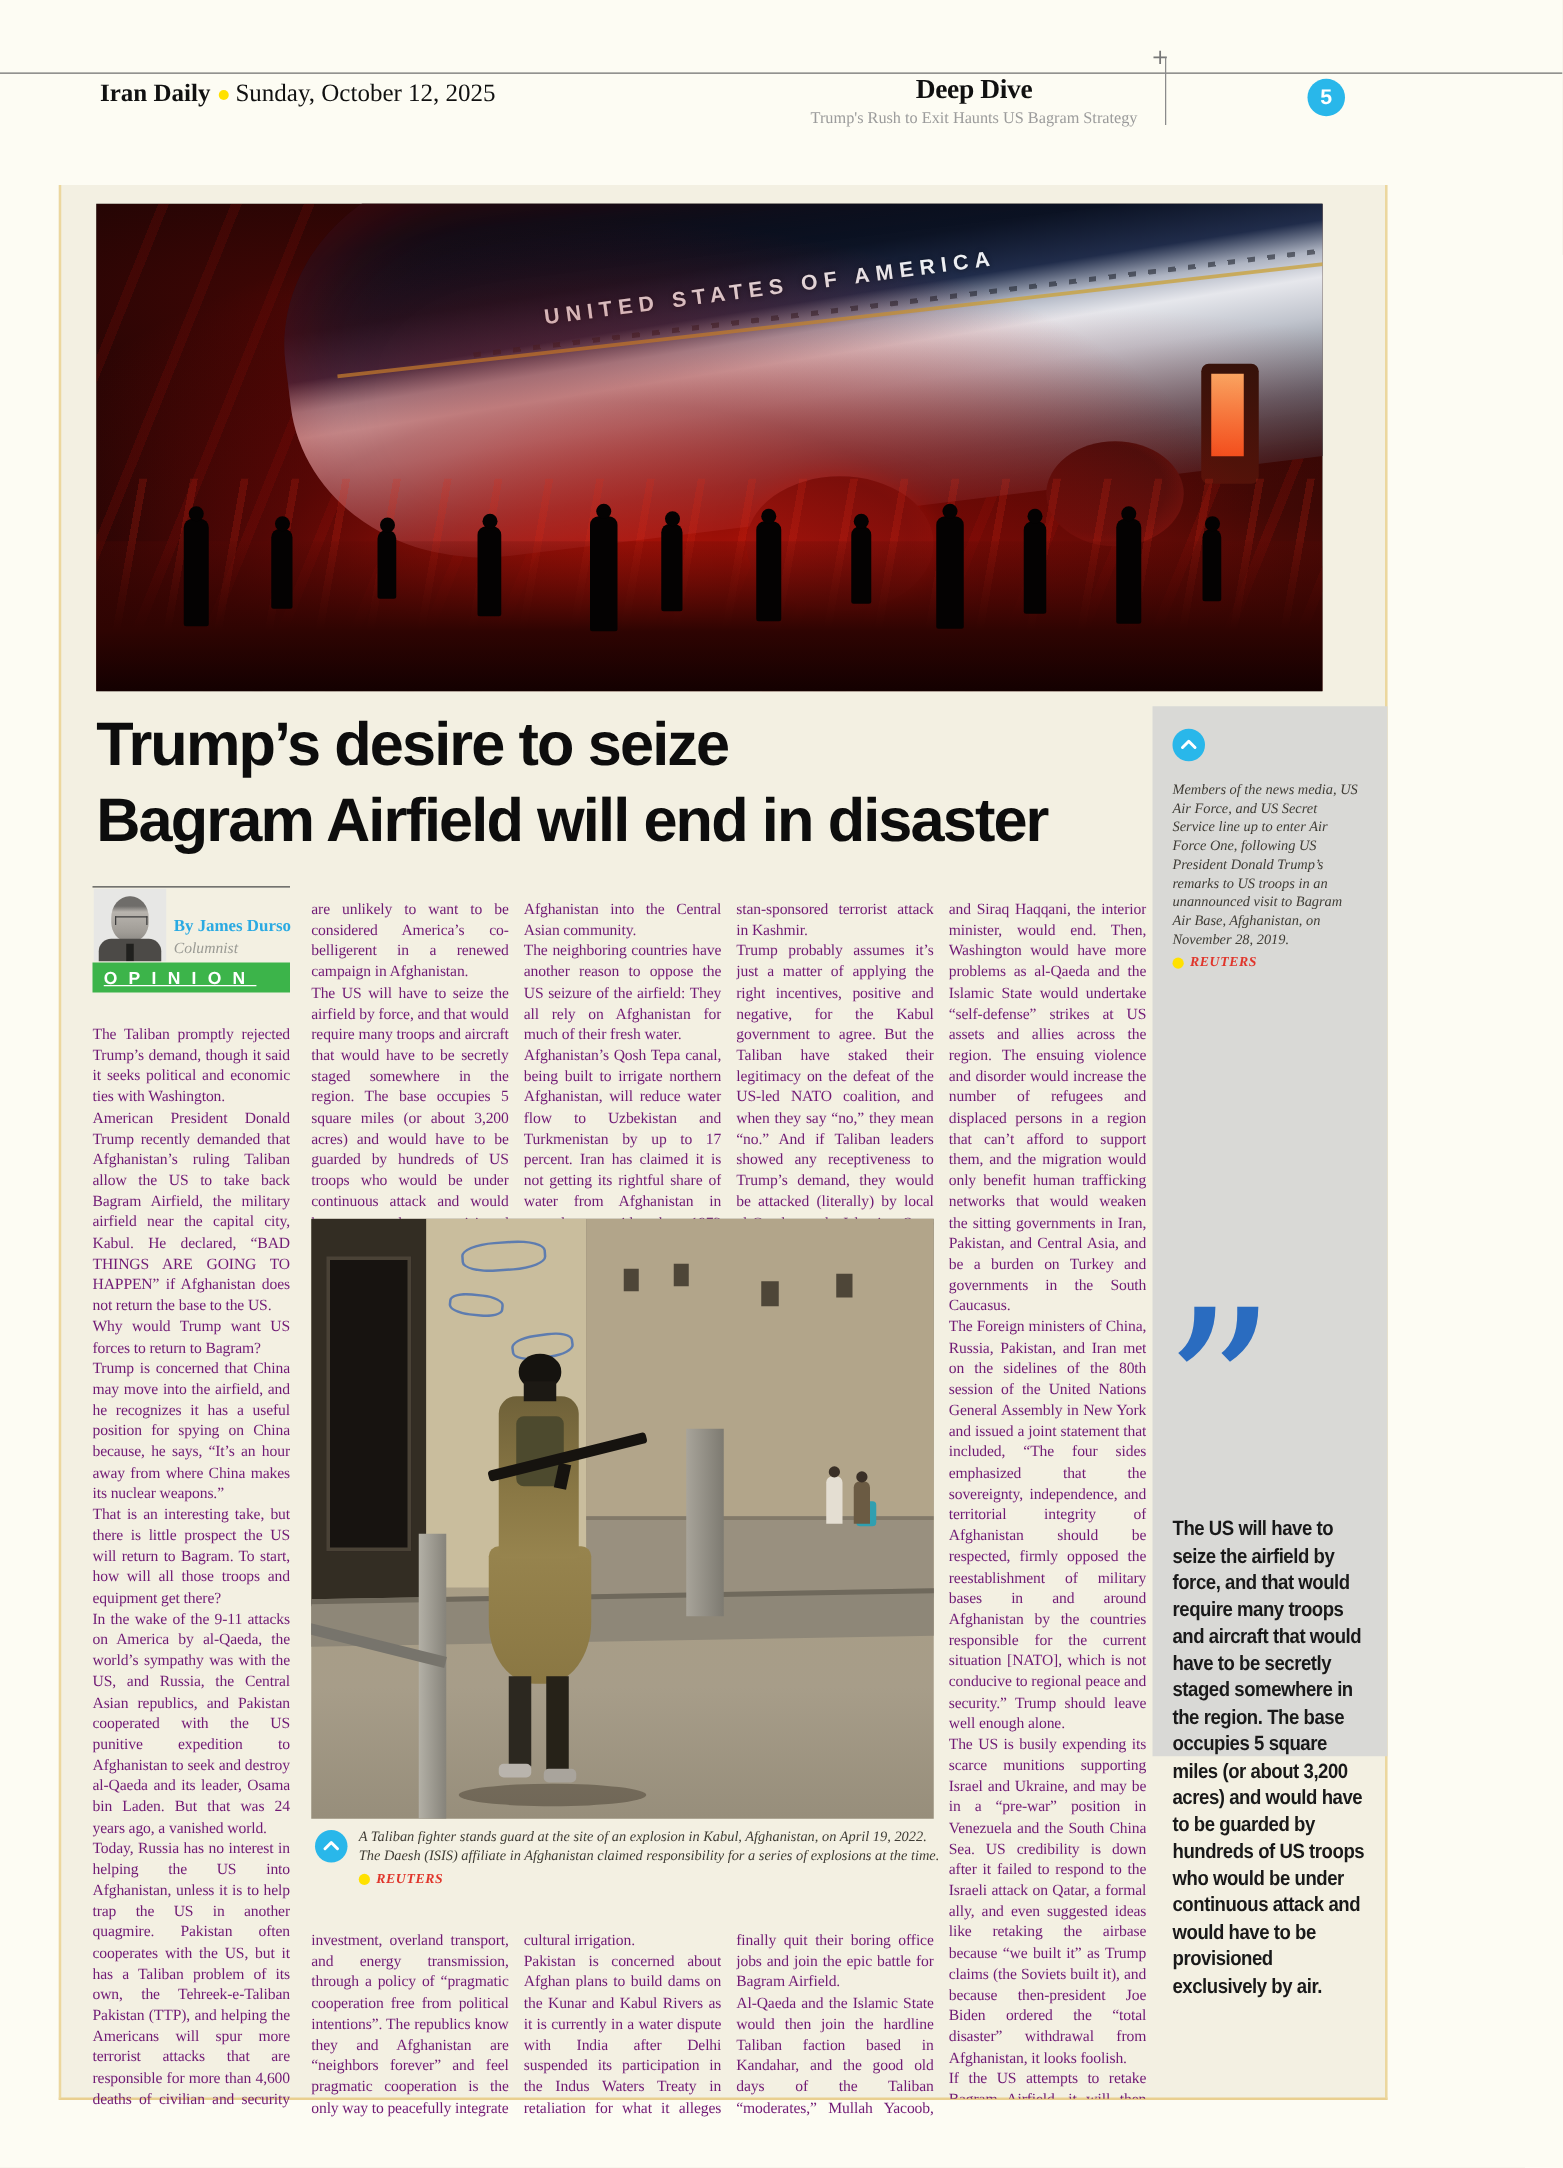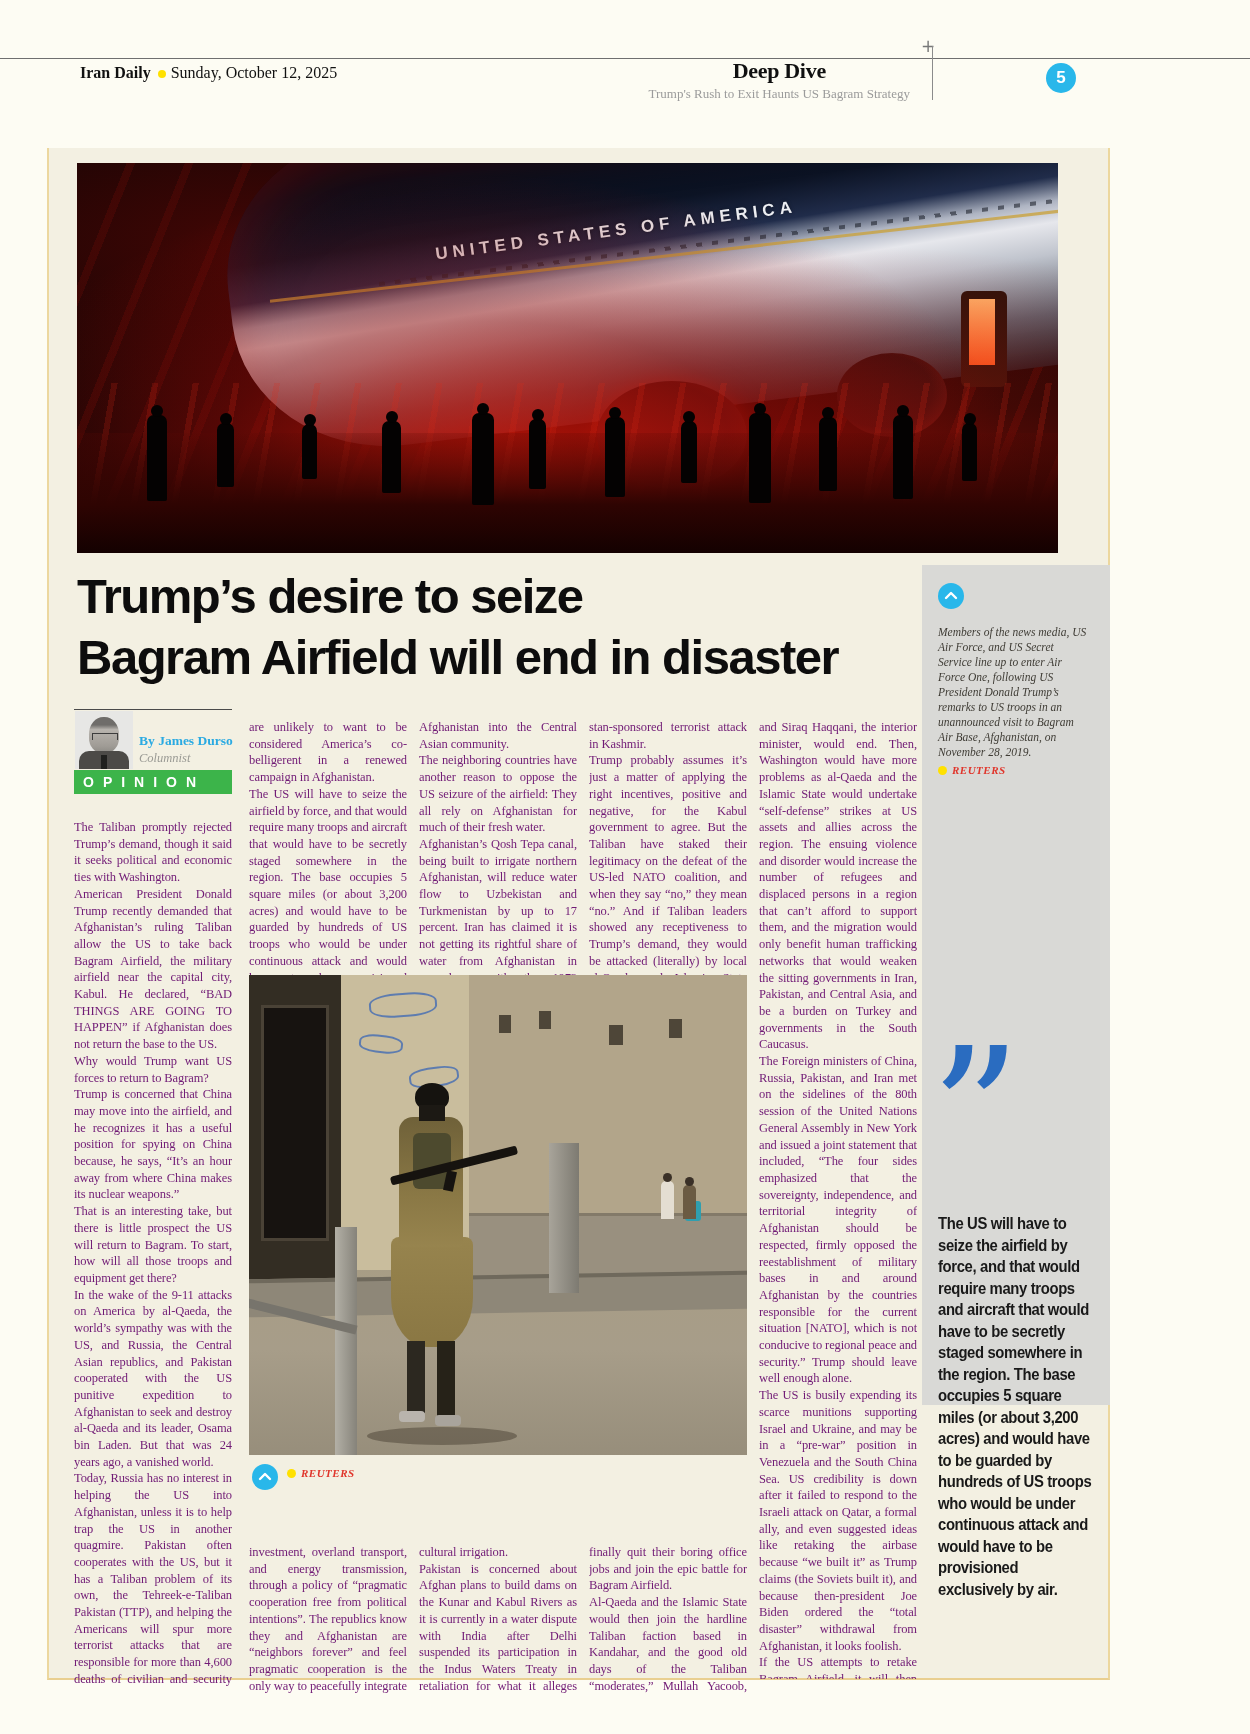--- a/index.html
+++ b/index.html
@@ -1,21 +1,21 @@
 <!DOCTYPE html>
 <html><head>
 <meta charset="utf-8">
 <style>
   html,body{margin:0;padding:0;}
   body{width:1250px;height:1734px;position:relative;background:#fdfcf3;font-family:"Liberation Serif",serif;-webkit-font-smoothing:antialiased;}
   .abs{position:absolute;}
 
   
   #top-rule{left:0;top:58px;width:1250px;height:1px;background:#6f6f6f;}
-  #hdr-left{left:80px;top:64px;font-size:16px;color:#111;white-space:nowrap;}
+  #hdr-left{left:80px;top:64px;font-size:20px;color:#111;white-space:nowrap;}
   #hdr-left .paper{font-weight:bold;}
   .ydot{display:inline-block;width:8px;height:8px;border-radius:50%;background:#ffe100;margin:0 5px 1px 7px;vertical-align:middle;}
   #hdr-right{right:340px;top:58px;text-align:center;}
   #hdr-right .sect{font-weight:bold;font-size:22px;color:#101010;letter-spacing:-0.3px;}
   #hdr-right .sub{font-size:13px;color:#9b9b9b;margin-top:2px;}
   #hdr-vline{left:932px;top:46px;width:1px;height:54px;background:#8b8b8b;}
   #hdr-plus{left:921px;top:36px;font-size:17px;color:#777;font-family:"DejaVu Sans",sans-serif;}
   #page-circle{left:1046px;top:63px;width:30px;height:30px;border-radius:50%;background:#29b7ea;color:#fff;
     font-family:"Liberation Sans",sans-serif;font-weight:bold;font-size:17px;line-height:30px;text-align:center;}
 
@@ -66,21 +66,21 @@
   .hs-head{position:absolute;left:14px;top:6px;width:30px;height:36px;border-radius:48% 48% 42% 42%;
     background:linear-gradient(180deg,#6f6d6a 0 22%,#b8b4ae 35%,#a09c96 80%,#8d8a85 100%);}
   .hs-glasses{position:absolute;left:17px;top:22px;width:24px;height:6px;border-top:1px solid #3c3c3c;
     border-left:1px solid #3c3c3c;border-right:1px solid #3c3c3c;}
   .hs-body{position:absolute;left:4px;bottom:-4px;width:50px;height:22px;border-radius:10px 10px 0 0;background:#4c4a47;}
   .hs-tie{position:absolute;left:26px;bottom:0;width:6px;height:14px;background:#20201e;}
   #byname{left:90px;top:585px;font-size:13.5px;font-weight:bold;color:#2aaae2;}
   #byrole{left:90px;top:603px;font-size:12.5px;font-style:italic;color:#9a9a94;}
   #opinion{left:25px;top:622px;width:158px;height:24px;background:#3cb44a;color:#fff;
     font-family:"Liberation Sans",sans-serif;font-weight:bold;font-size:14px;line-height:24px;
-    letter-spacing:9px;text-indent:9px;box-sizing:border-box;}
+    letter-spacing:9px;text-indent:9px;box-sizing:border-box;text-decoration:underline;}
 
   
   .col{width:158px;overflow:hidden;font-size:12.5px;line-height:16.7px;color:#701a75;letter-spacing:-0.1px;margin-top:16px;}
   .col p{margin:0;text-align:justify;}
   #col1{left:25px;top:655px;height:870px;}
   #col2t{left:200px;top:555px;height:265px;}
   #col3t{left:370px;top:555px;height:265px;}
   #col4t{left:540px;top:555px;height:265px;}
   #col5 {left:710px;top:555px;height:960px;}
   #col2b{left:200px;top:1380px;height:150px;}
@@ -272,20 +272,21 @@
     <div class="kid1"></div>
     <div class="kid2"></div>
   </div>
 
   <div class="abs chev" id="street-chev">
     <svg width="16" height="16" viewBox="0 0 16 16">
         <polyline points="3,10 8,5 13,10" fill="none" stroke="#ffffff" stroke-width="2.4" stroke-linecap="round" stroke-linejoin="round"></polyline>
       </svg>
   </div>
   <div class="abs caption" id="street-cap">
+    <span>A Taliban fighter stands guard at the site of an explosion in Kabul, Afghanistan, on April 19, 2022. The Daesh (ISIS) affiliate in Afghanistan claimed responsibility for a series of explosions at the time.</span>
     <div class="credit">
       <span class="dot"></span>
       <span class="ag">REUTERS</span>
     </div>
   </div>
 
   <div class="abs col" id="col2b">
     <p>investment, overland transport, and energy transmission, through a policy of “pragmatic cooperation free from political intentions”. The republics know they and Afghanistan are “neighbors forever” and feel pragmatic cooperation is the only way to peacefully integrate</p>
   </div>
   <div class="abs col" id="col3b">

